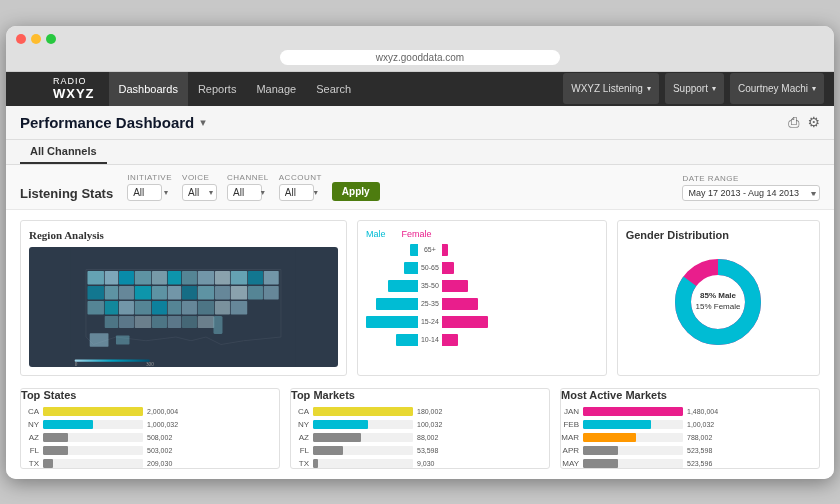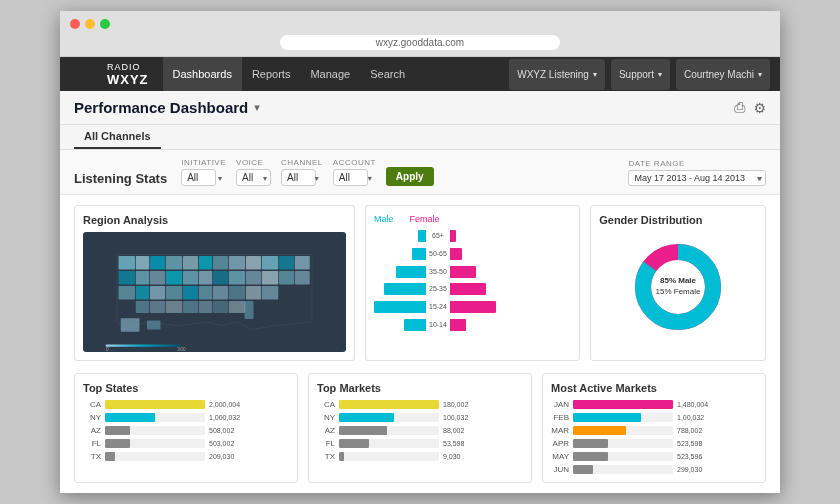--- a/index.html
+++ b/index.html
@@ -6,23 +6,23 @@
     body {
       background: #c8c8c8;
       display: flex;
       align-items: center;
       justify-content: center;
       min-height: 100vh;
       font-family: Arial, sans-serif;
       font-size: 11px;
     }
     .browser-frame {
-      width: 720px;
+      width: 828px;
       background: #f0f0f0;
-      border-radius: 1px;
+      border-radius: 10px;
       box-shadow: 0 4px 20px rgba(0,0,0,0.4);
       overflow: hidden;
     }
     .browser-chrome {
       background: #e0e0e0;
       padding: 8px 10px 0;
       border-bottom: 1px solid #ccc;
     }
     .browser-dots {
       display: flex;
@@ -252,20 +252,21 @@
     }
     .chart-title {
       font-size: 11px;
       font-weight: bold;
       color: #333;
       margin-bottom: 6px;
     }
     
     .region-box {
       flex: 2;
+      font-family: Liberation Serif, serif;
     }
     .map-area {
       background: #2d3a4a;
       border-radius: 3px;
       height: 120px;
       position: relative;
       overflow: hidden;
       display: flex;
       align-items: center;
       justify-content: center;
@@ -292,21 +293,20 @@
     
     .bottom-row {
       display: flex;
       gap: 10px;
     }
     .bottom-chart {
       flex: 1;
       background: white;
       border: 1px solid #e0e0e0;
       border-radius: 3px;
-      padding: 8px;
     }
     .bar-list {
       display: flex;
       flex-direction: column;
       gap: 4px;
       margin-top: 4px;
     }
     .bar-list-item {
       display: flex;
       align-items: center;
@@ -681,24 +681,17 @@
               </div>
             <span class="bar-value">523,598</span>
           </div>
           <div class="bar-list-item">
             <span class="bar-state">MAY</span>
             <div class="bar-fill-container">
                 <div class="bar-fill gray" style="width:35%;"></div>
               </div>
             <span class="bar-value">523,596</span>
           </div>
-          <div class="bar-list-item">
-            <span class="bar-state">JUN</span>
-            <div class="bar-fill-container">
-                <div class="bar-fill gray" style="width:20%;"></div>
-              </div>
-            <span class="bar-value">299,030</span>
-          </div>
         </div>
       </div>
     </div>
   </div>
 </div>
 
 </body></html>

